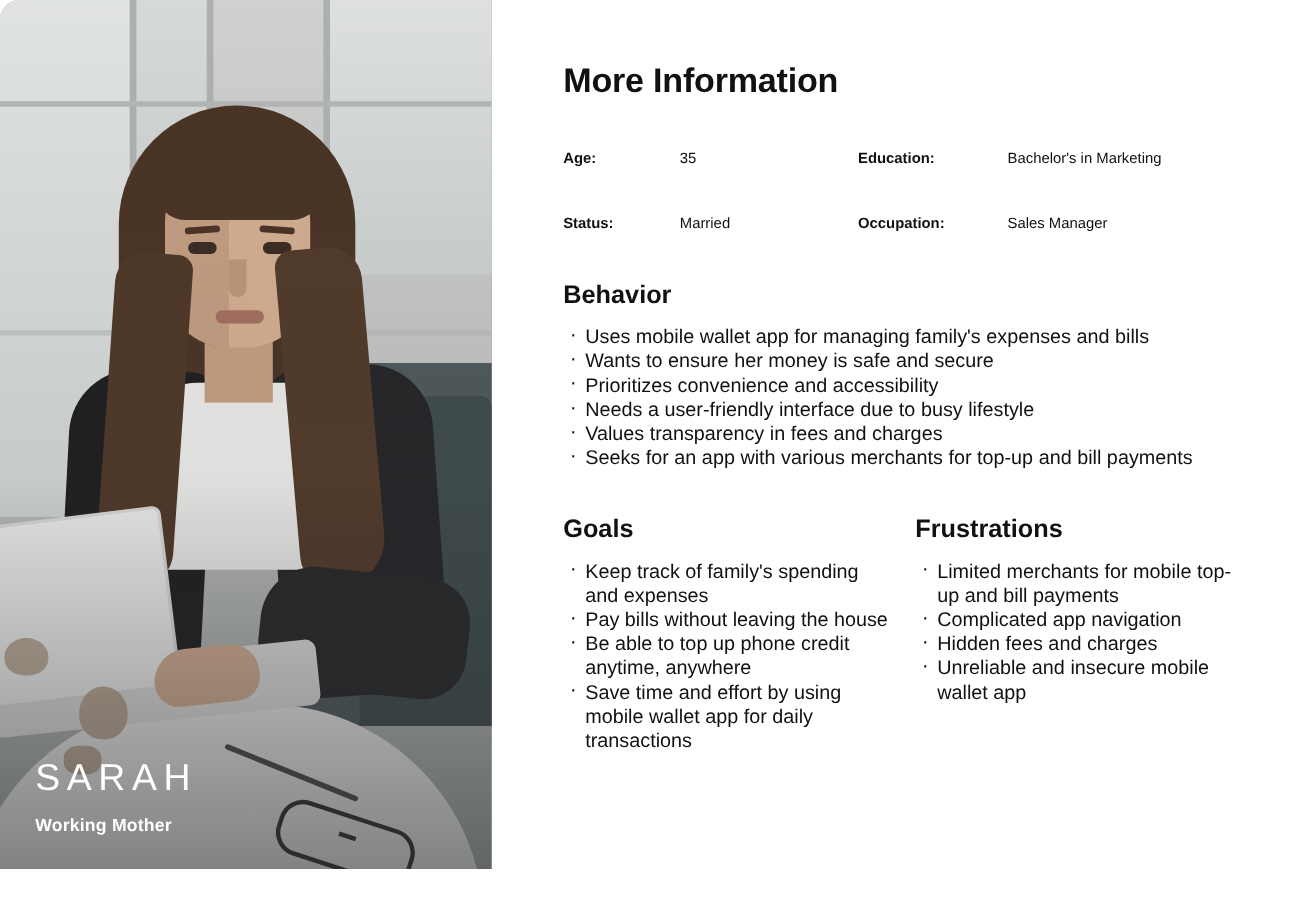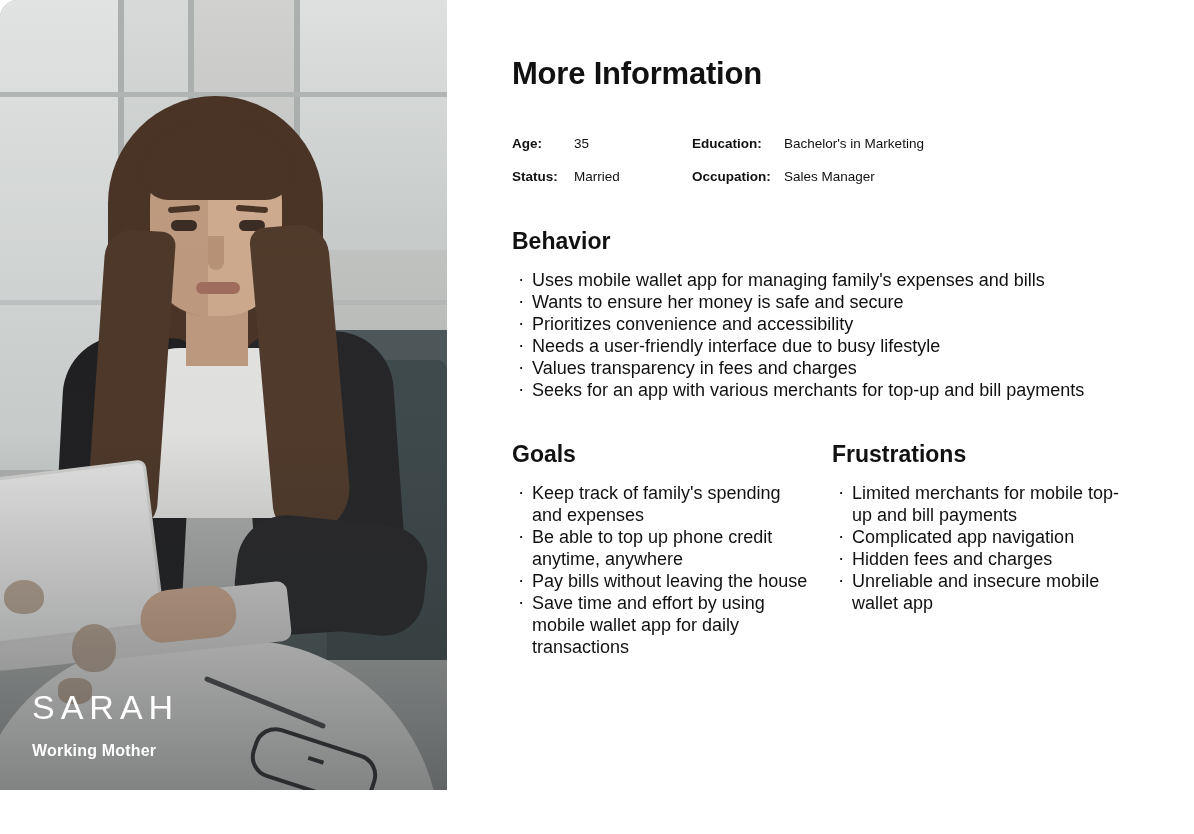--- a/index.html
+++ b/index.html
@@ -287,20 +287,21 @@
   }
 
   .facts {
     display: grid;
     grid-template-columns: 62px 118px 92px auto;
     row-gap: 18px;
     column-gap: 0;
     font-size: 13.5px;
     margin-bottom: 44px;
     align-items: baseline;
+    gap: 44px;
   }
   .fact-label { font-weight: bold; }
   .fact-value { font-weight: normal; }
 
   ul.bullets {
     list-style: none;
     margin: 0;
     padding: 0;
     font-size: 18px;
     line-height: 22px;
@@ -415,22 +416,22 @@
         <li>Values transparency in fees and charges</li>
         <li>Seeks for an app with various merchants for top-up and bill payments</li>
       </ul>
     </div>
 
     <div class="two-col">
       <div class="col-goals">
         <h2 class="section">Goals</h2>
         <ul class="bullets">
           <li>Keep track of family's spending and expenses</li>
+          <li>Pay bills without leaving the house</li>
           <li>Be able to top up phone credit anytime, anywhere</li>
-          <li>Pay bills without leaving the house</li>
           <li>Save time and effort by using mobile wallet app for daily transactions</li>
         </ul>
       </div>
 
       <div class="col-frustrations">
         <h2 class="section">Frustrations</h2>
         <ul class="bullets">
           <li>Limited merchants for mobile top-up and bill payments</li>
           <li>Complicated app navigation</li>
           <li>Hidden fees and charges</li>

